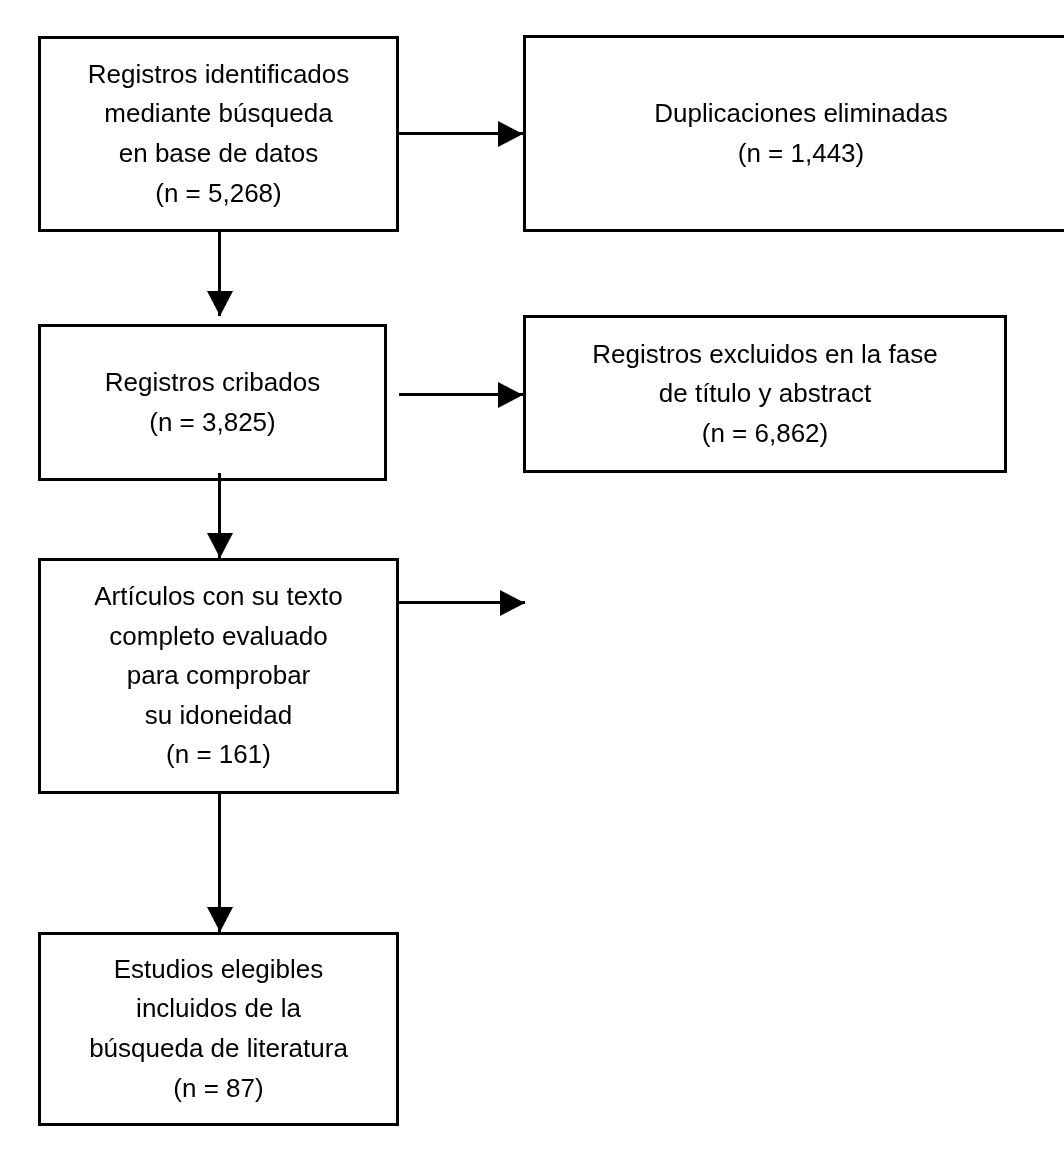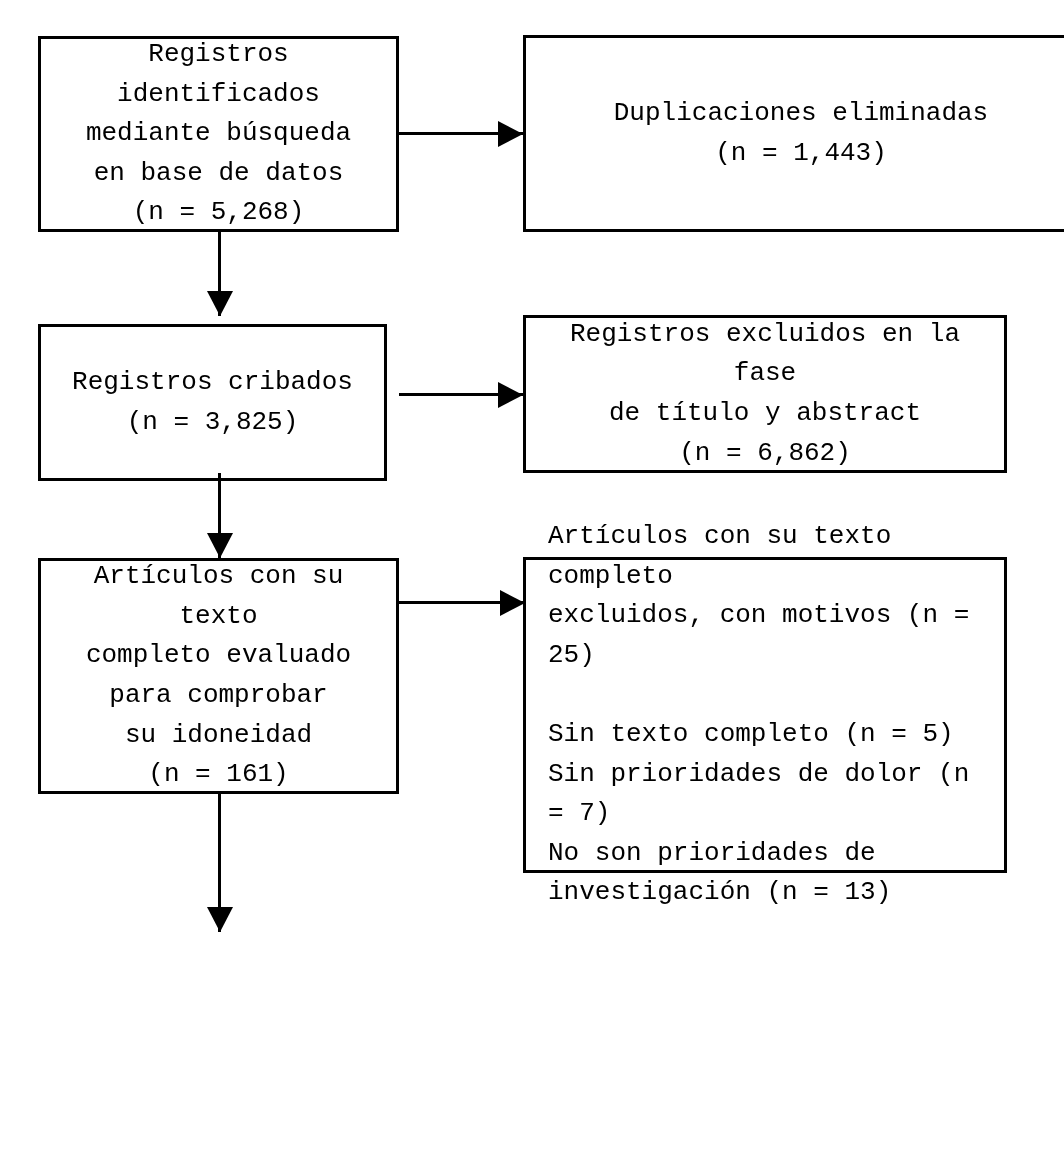--- a/index.html
+++ b/index.html
@@ -21,21 +21,20 @@
     border: 3px solid #000000;
     background: #ffffff;
     display: flex;
     align-items: center;
     justify-content: center;
     text-align: center;
     font-size: 26px;
     line-height: 1.52;
     white-space: pre-line;
     padding: 6px 10px;
-    font-family: Liberation Mono, monospace;
   }
   .box.left-align {
     text-align: left;
     justify-content: flex-start;
     padding-left: 22px;
     padding-right: 14px;
   }
   
   .b1 { left: 38px;  top: 36px;  width: 361px; height: 196px; }
   .b2 { left: 523px; top: 35px;  width: 556px; height: 197px; }
@@ -103,28 +102,25 @@
   <div class="box b4">Registros excluidos en la fase
 de título y abstract
 (n = 6,862)</div>
 
   <div class="box b5">Artículos con su texto
 completo evaluado
 para comprobar
 su idoneidad
 (n = 161)</div>
 
-  <div class="box b6 left-align">Artículos con su texto completo
-excluidos, con motivos (n = 25)
 
-Sin texto completo (n = 5)
-Sin prioridades de dolor (n = 7)
-No son prioridades de
-investigación (n = 13)</div>
-
+  <div class="box b7">Estudios elegibles
+incluidos de la
+búsqueda de literatura
+(n = 87)</div>
 
   <div class="arrow-h ah1"></div>
   <div class="arrow-h ah2"></div>
   <div class="arrow-h ah3"></div>
 
   <div class="arrow-v av1"></div>
   <div class="arrow-v av2"></div>
   <div class="arrow-v av3"></div>
 
 </div>

